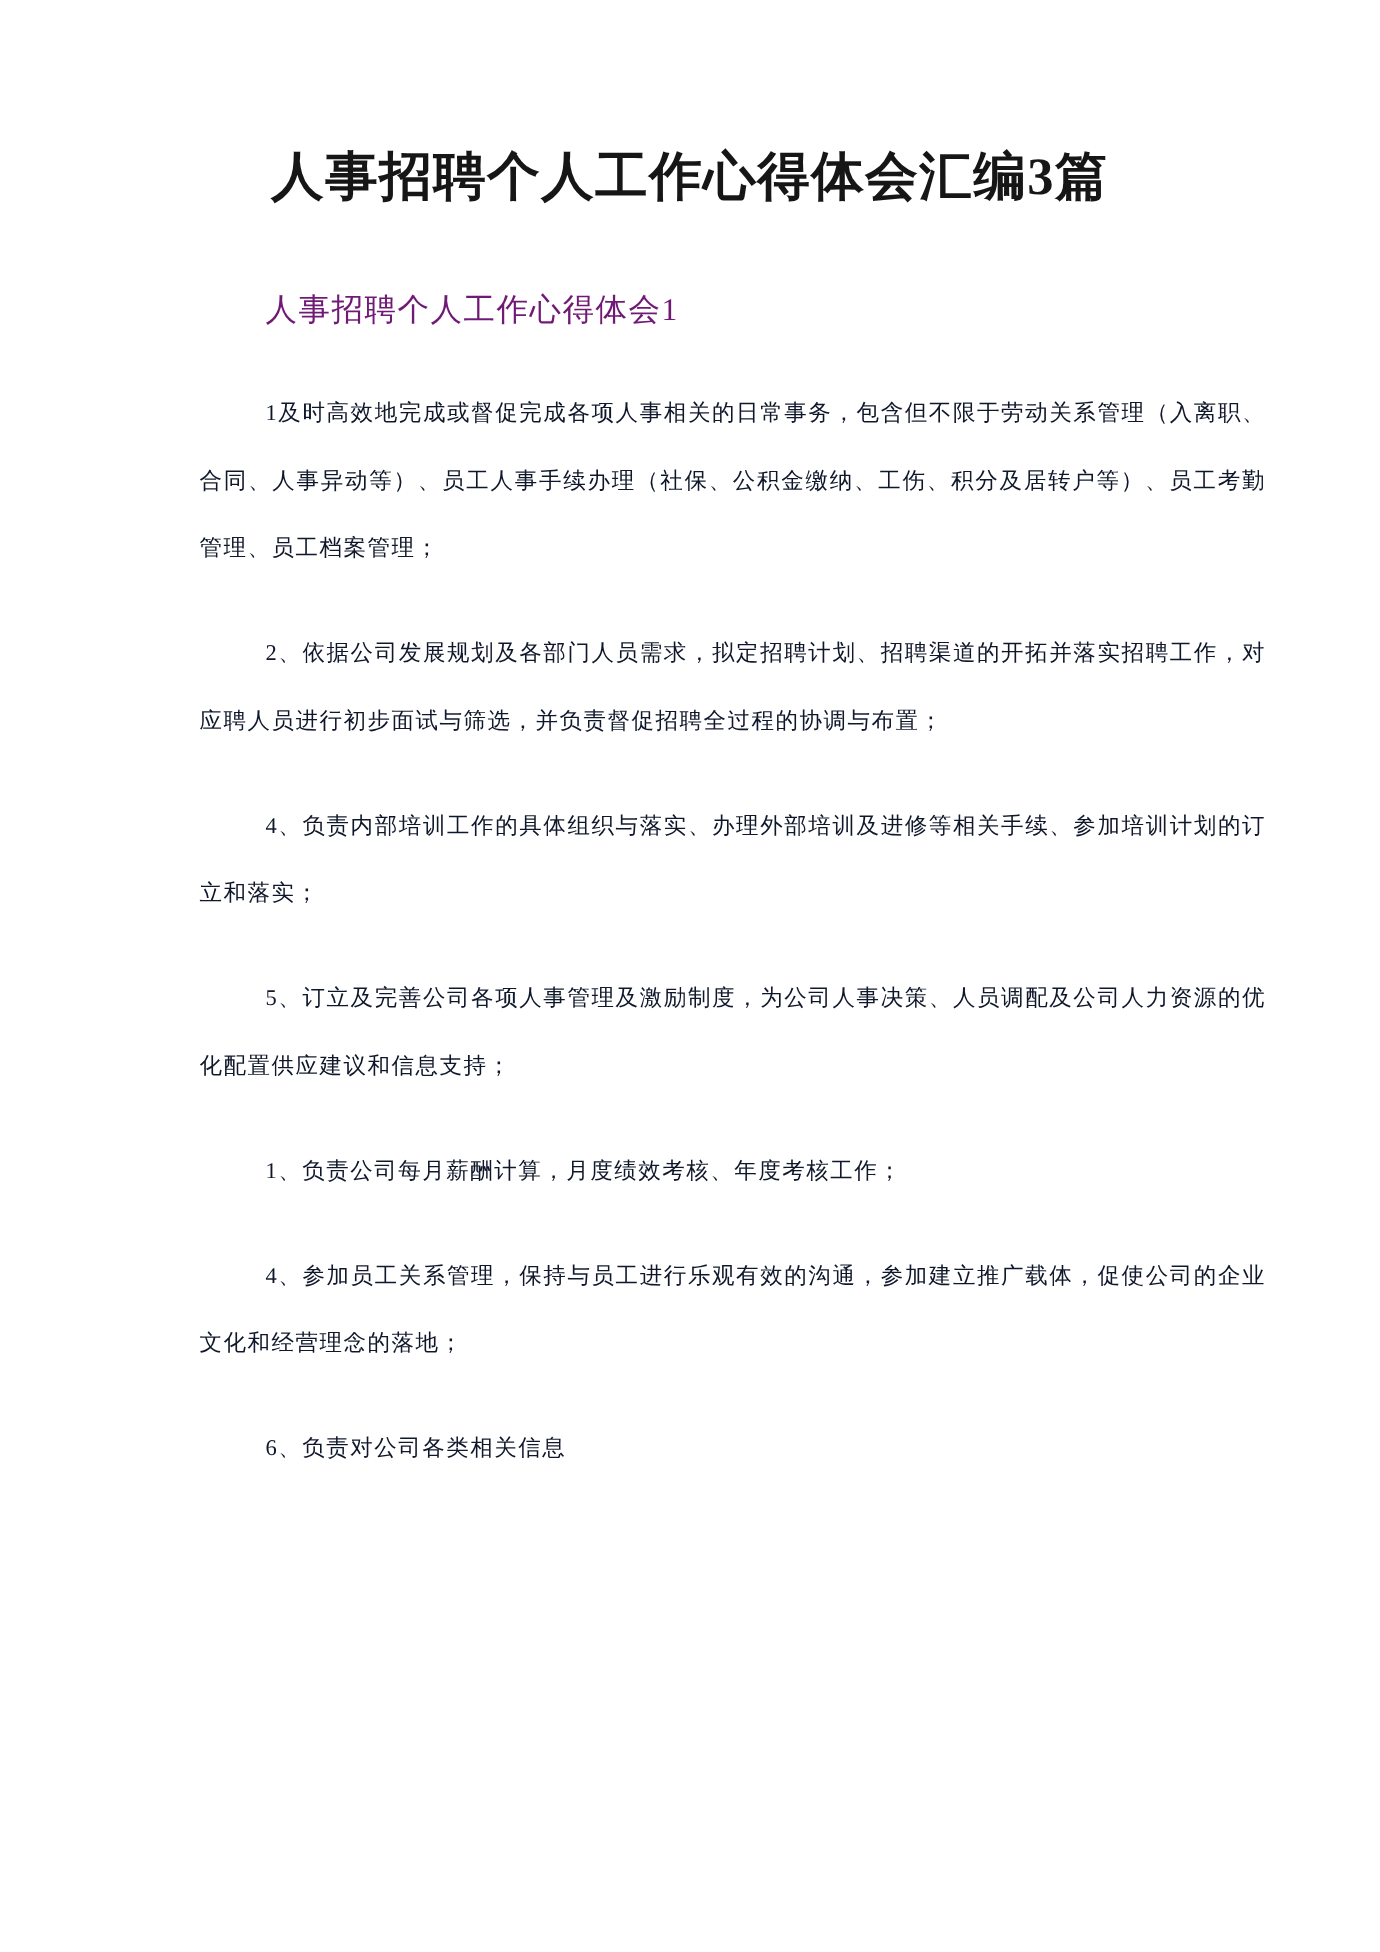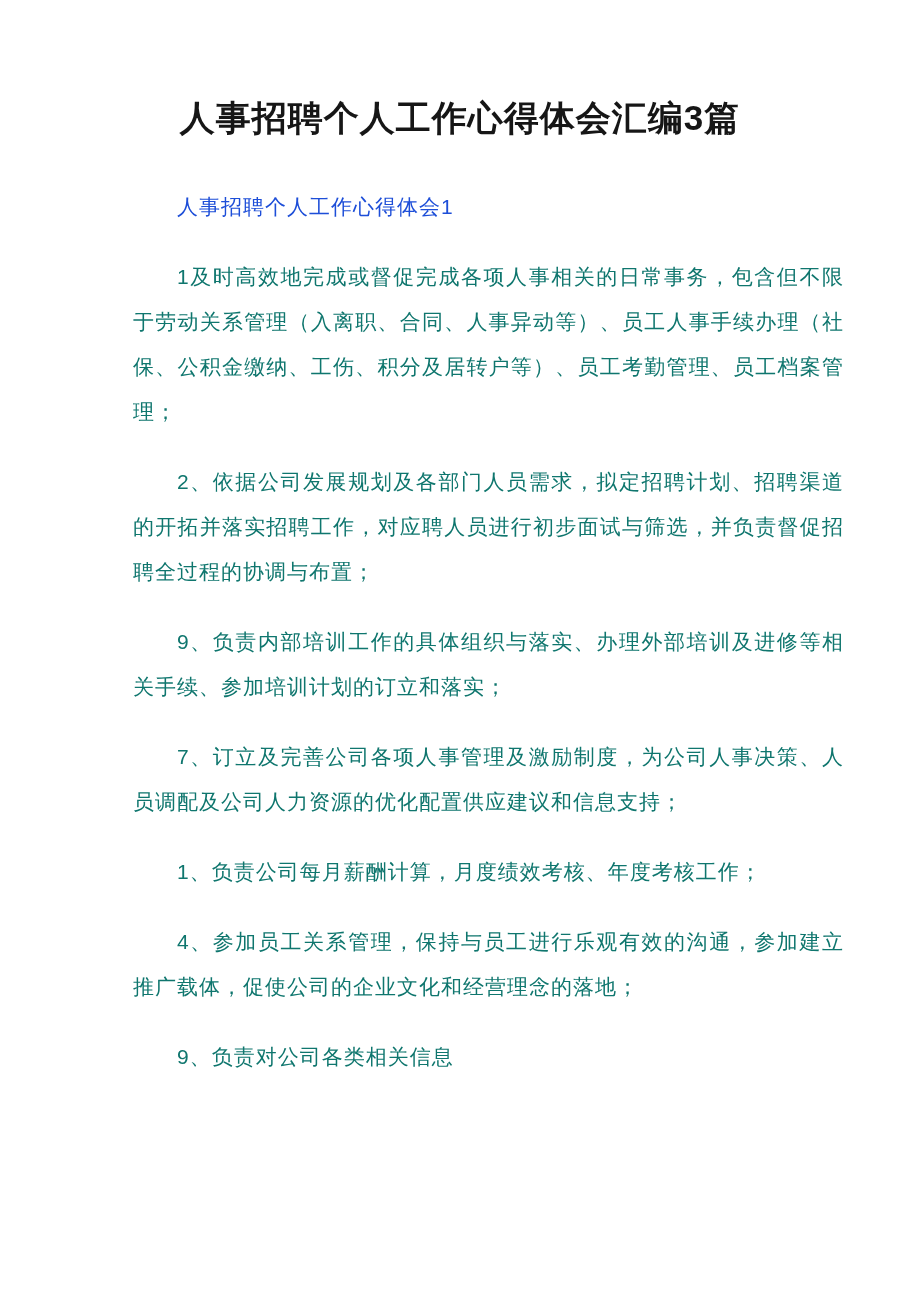--- a/index.html
+++ b/index.html
@@ -11,63 +11,63 @@
     width: 920px;
     height: 1301px;
     overflow: hidden;
   }
   .page {
     box-sizing: border-box;
     width: 920px;
     height: 1301px;
     padding: 95px 76px 0 133px;
     background: #ffffff;
-    font-family: Liberation Sans, sans-serif;
+    font-family: Liberation Serif, serif;
     color: #1f1f1f;
   }
   .doc-title {
     margin: 0 -76px 0 -133px;   
     text-align: center;
     font-size: 35px;
     font-weight: bold;
     line-height: 45px;
     letter-spacing: 1px;
     color: #161616;
     white-space: nowrap;
   }
   .section-heading {
     margin: 44px 0 0 0;
     font-size: 21px;
     font-weight: normal;
     line-height: 45px;
     letter-spacing: 1px;
     text-indent: 44px;
-    color: #1d4ed8;
+    color: #701a75;
   }
   .body-paragraph {
     margin: 25px 0 0 0;
-    font-size: 21px;
+    font-size: 15px;
     line-height: 45px;
     letter-spacing: 1px;
     text-indent: 44px;
     text-align: justify;
-    color: #0f766e;
+    color: #0f172a;
   }
   .body-paragraph:first-of-type {
     margin-top: 11px;
   }
 </style>
 </head>
 <body>
 
 <div class="page">
   <h1 class="doc-title">人事招聘个人工作心得体会汇编3篇</h1>
 
   <p class="section-heading">人事招聘个人工作心得体会1</p>
 
   <p class="body-paragraph">1及时高效地完成或督促完成各项人事相关的日常事务，包含但不限于劳动关系管理（入离职、合同、人事异动等）、员工人事手续办理（社保、公积金缴纳、工伤、积分及居转户等）、员工考勤管理、员工档案管理；</p>
   <p class="body-paragraph">2、依据公司发展规划及各部门人员需求，拟定招聘计划、招聘渠道的开拓并落实招聘工作，对应聘人员进行初步面试与筛选，并负责督促招聘全过程的协调与布置；</p>
-  <p class="body-paragraph">9、负责内部培训工作的具体组织与落实、办理外部培训及进修等相关手续、参加培训计划的订立和落实；</p>
-  <p class="body-paragraph">7、订立及完善公司各项人事管理及激励制度，为公司人事决策、人员调配及公司人力资源的优化配置供应建议和信息支持；</p>
+  <p class="body-paragraph">4、负责内部培训工作的具体组织与落实、办理外部培训及进修等相关手续、参加培训计划的订立和落实；</p>
+  <p class="body-paragraph">5、订立及完善公司各项人事管理及激励制度，为公司人事决策、人员调配及公司人力资源的优化配置供应建议和信息支持；</p>
   <p class="body-paragraph">1、负责公司每月薪酬计算，月度绩效考核、年度考核工作；</p>
   <p class="body-paragraph">4、参加员工关系管理，保持与员工进行乐观有效的沟通，参加建立推广载体，促使公司的企业文化和经营理念的落地；</p>
-  <p class="body-paragraph">9、负责对公司各类相关信息</p>
+  <p class="body-paragraph">6、负责对公司各类相关信息</p>
 </div>
 
 </body></html>

